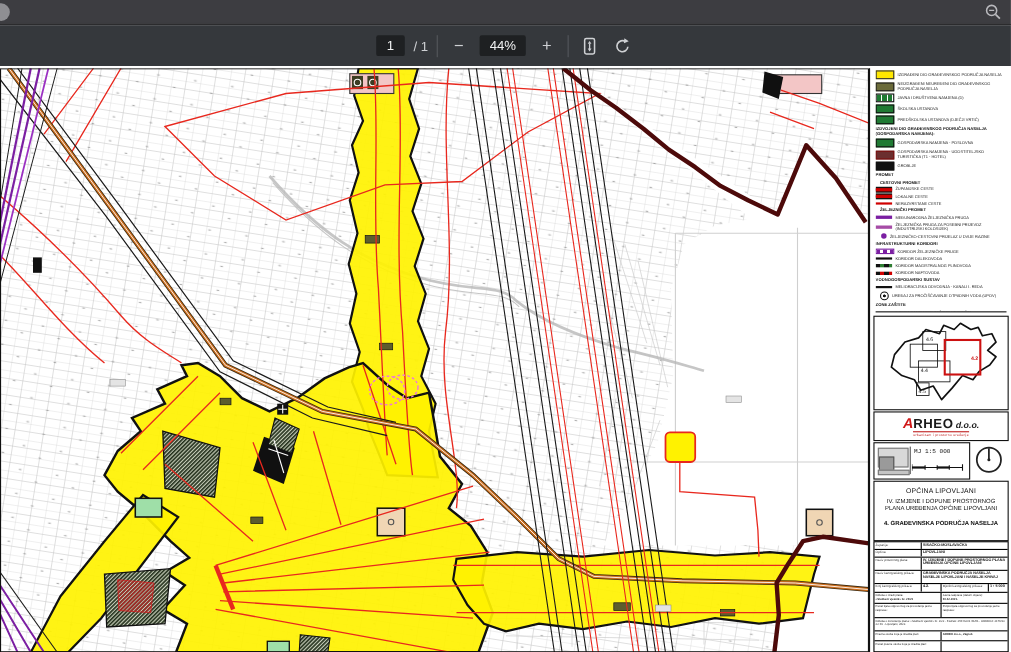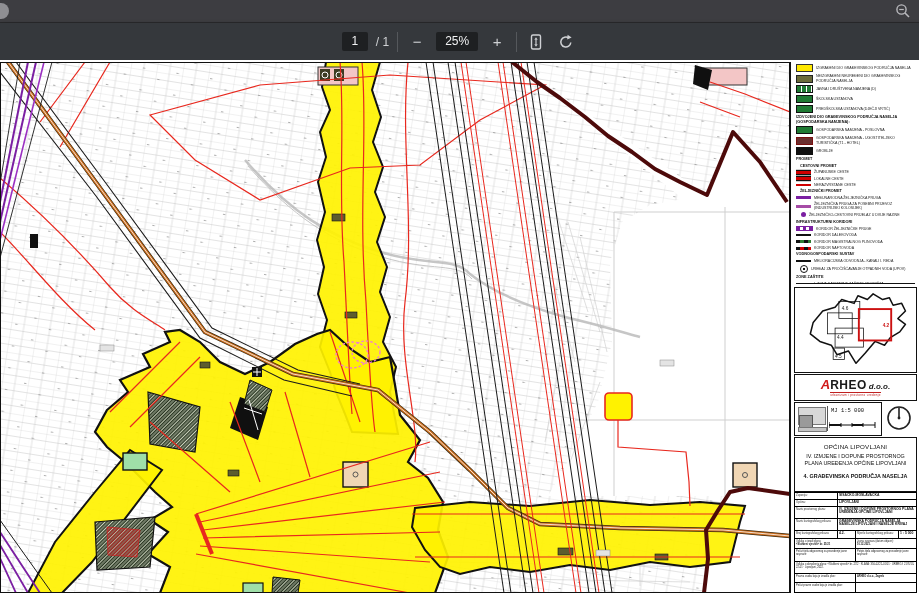--- a/index.html
+++ b/index.html
@@ -83,21 +83,21 @@
     <line x1="4.2" y1="6.5" x2="8.8" y2="6.5" stroke="#b9b9bd" stroke-width="1.2"></line>
   </svg>
 </div>
 
 <div class="toolbar">
   <div class="tool-center">
     <span class="pagebox">1</span>
     <span>/ 1</span>
     <span class="sep"></span>
     <button class="tbtn">−</button>
-    <span class="zoombox">25%</span>
+    <span class="zoombox">44%</span>
     <button class="tbtn">+</button>
     <span class="sep"></span>
     <span class="iconbtn">
       <svg width="18" height="18" viewBox="0 0 18 18">
         <rect x="4.5" y="2" width="9" height="14" rx="1.5" fill="none" stroke="#cfd1d4" stroke-width="1.4"></rect>
         <line x1="9" y1="6.5" x2="9" y2="11.5" stroke="#cfd1d4" stroke-width="1.2"></line>
         <polygon points="9,4.2 7.3,6.8 10.7,6.8" fill="#cfd1d4"></polygon>
         <polygon points="9,13.8 7.3,11.2 10.7,11.2" fill="#cfd1d4"></polygon>
       </svg>
     </span>

